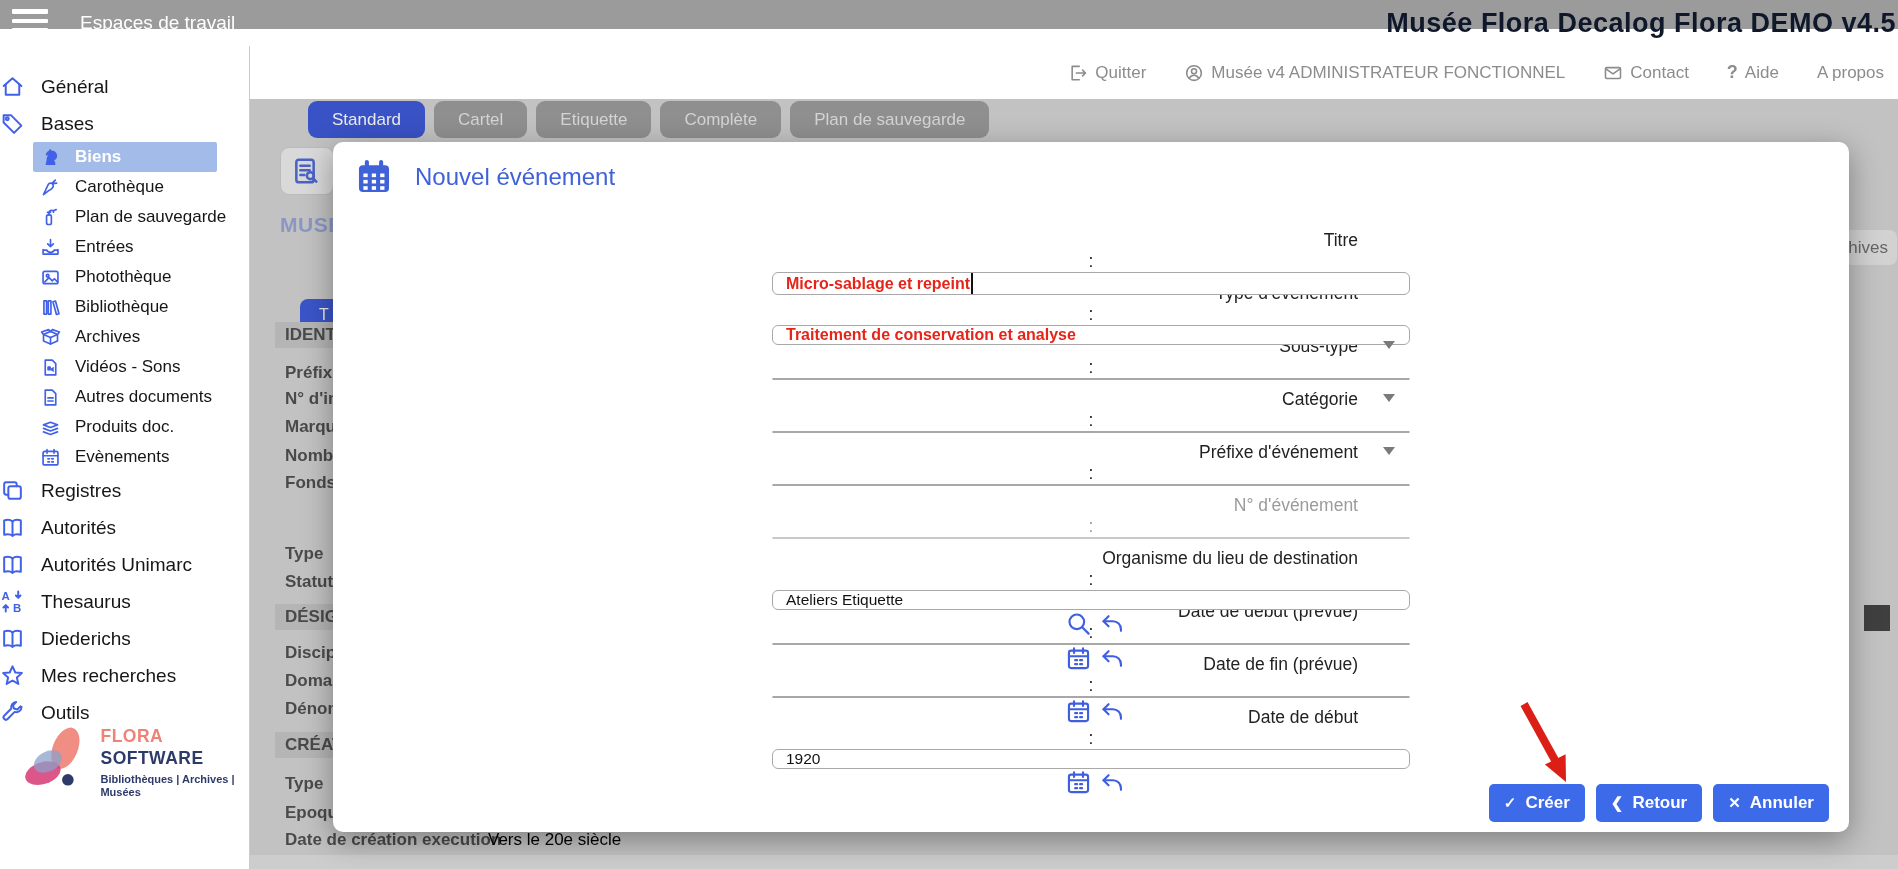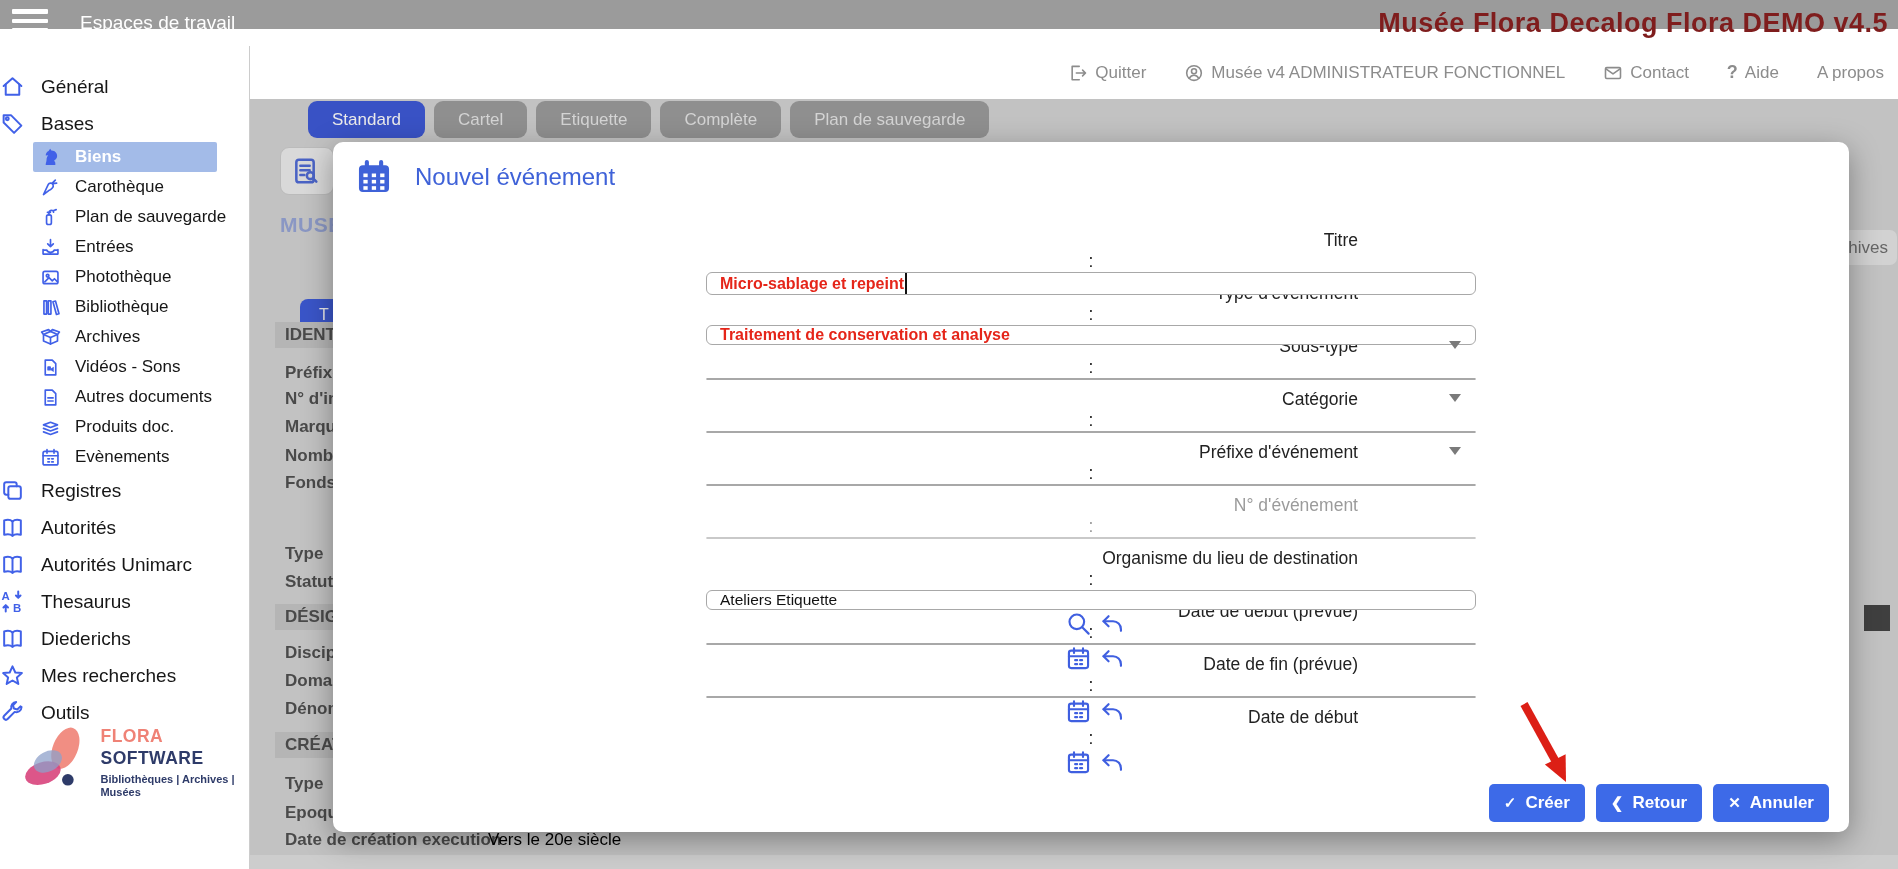--- a/index.html
+++ b/index.html
@@ -3,21 +3,21 @@
 <meta charset="utf-8">
 <style>
   html,body{margin:0;padding:0;}
   body{width:1898px;height:869px;position:relative;overflow:hidden;
        font-family:"Liberation Sans",sans-serif;background:#ffffff;}
   
   #topbar{position:absolute;left:0;top:0;width:1898px;height:29px;background:#9b9b9b;}
   #hamburger{position:absolute;left:12px;top:9px;width:36px;height:28px;cursor:pointer;}
   #hamburger i{display:block;height:4.5px;background:#fff;border-radius:1px;margin-bottom:5px;}
   #workspace{position:absolute;left:80px;top:0;line-height:46px;color:#fff;font-size:19px;}
-  #apptitle{position:absolute;right:10px;top:0;line-height:46px;color:#7f1d1d;font-size:27px;font-weight:bold;letter-spacing:.5px;}
+  #apptitle{position:absolute;right:2px;top:0;line-height:46px;color:#0f172a;font-size:27px;font-weight:bold;letter-spacing:.5px;}
   
   #userbar{position:absolute;left:0;top:46px;width:1898px;height:53px;background:#fff;
            display:flex;align-items:center;justify-content:flex-end;gap:38px;padding-right:14px;box-sizing:border-box;
            color:#8c8c8c;font-size:17px;}
   .ub-item{display:flex;align-items:center;gap:7px;cursor:pointer;white-space:nowrap;}
   .ub-item .icn{width:20px;height:20px;color:#8c8c8c;}
   .qmark{font-size:18px;font-weight:bold;color:#8c8c8c;}
   
   #sidebar{position:absolute;left:0;top:46px;width:250px;height:823px;background:#fff;
            border-right:1px solid #cccccc;box-sizing:border-box;padding-top:22px;}
@@ -60,21 +60,21 @@
   #modal{position:absolute;left:333px;top:142px;width:1516px;height:690px;background:#fff;border-radius:10px;
          box-shadow:0 8px 30px rgba(0,0,0,.35);z-index:10;}
   #modal-head{position:absolute;left:22px;top:16px;display:flex;align-items:center;gap:22px;}
   #modal-cal{width:38px;height:38px;color:#3f62d8;}
   #modal-title{font-size:24px;color:#3f62d8;}
   #mform{position:absolute;left:0;top:88px;width:1516px;}
   .frow{display:flex;align-items:center;height:38px;margin-bottom:15px;flex-direction:column;}
   .flabel{width:534px;text-align:right;font-size:17.5px;color:#222;white-space:nowrap;}
   .fcolon{width:24px;text-align:center;font-size:17.5px;color:#222;}
   .frow.dis .flabel,.frow.dis .fcolon{color:#9b9b9b;}
-  .fld{position:relative;width:770px;height:38px;border:1px solid #a8a8a8;border-radius:6px;background:#fff;
+  .fld{position:relative;width:638px;height:38px;border:1px solid #a8a8a8;border-radius:6px;background:#fff;
        box-sizing:border-box;display:flex;align-items:center;padding:0 13px;font-size:15.5px;color:#111;}
   .frow.dis .fld{border-color:#c9c9c9;background:#fbfbfb;}
   .fld .val.red{color:#e52519;font-weight:bold;font-size:16px;}
   .fld .caret-bar{display:inline-block;width:1.5px;height:21px;background:#111;margin-left:1px;}
   .fld .ddcaret{position:absolute;right:14px;top:15px;width:0;height:0;
                 border-left:6.5px solid transparent;border-right:6.5px solid transparent;border-top:8px solid #7a7a7a;}
   .ficons{display:flex;align-items:center;gap:7px;margin-left:9px;}
   .ficons .icn{width:27px;height:27px;color:#3f5fe0;cursor:pointer;}
   #mbtns{position:absolute;right:20px;top:642px;display:flex;gap:11px;}
   .btn{height:38px;background:#3d6ae8;color:#fff;border-radius:5px;display:flex;align-items:center;gap:9px;
@@ -503,20 +503,23 @@
             <svg class="ic" viewBox="0 0 24 24">
               <path d="M8.5 5.5 4 10l4.5 4.5"></path>
               <path d="M4 10h8.5a7 7 0 0 1 7 7v1.5"></path>
             </svg>
           </span>
         </div>
       </div>
       <div class="frow">
         <div class="flabel">Date de début</div>
         <div class="fcolon">:</div>
+        <div class="fld">
+          <span class="val">1920</span>
+        </div>
         <div class="ficons">
           <span class="icn">
             <svg class="ic" viewBox="0 0 24 24">
               <rect x="3.5" y="5" width="17" height="15.5" rx="2"></rect>
               <path d="M3.5 10h17M8 3v4m8-4v4M9 13.5h1.8m2.6 0h1.8M9 17h1.8m2.6 0h1.8"></path>
             </svg>
           </span>
           <span class="icn">
             <svg class="ic" viewBox="0 0 24 24">
               <path d="M8.5 5.5 4 10l4.5 4.5"></path>

